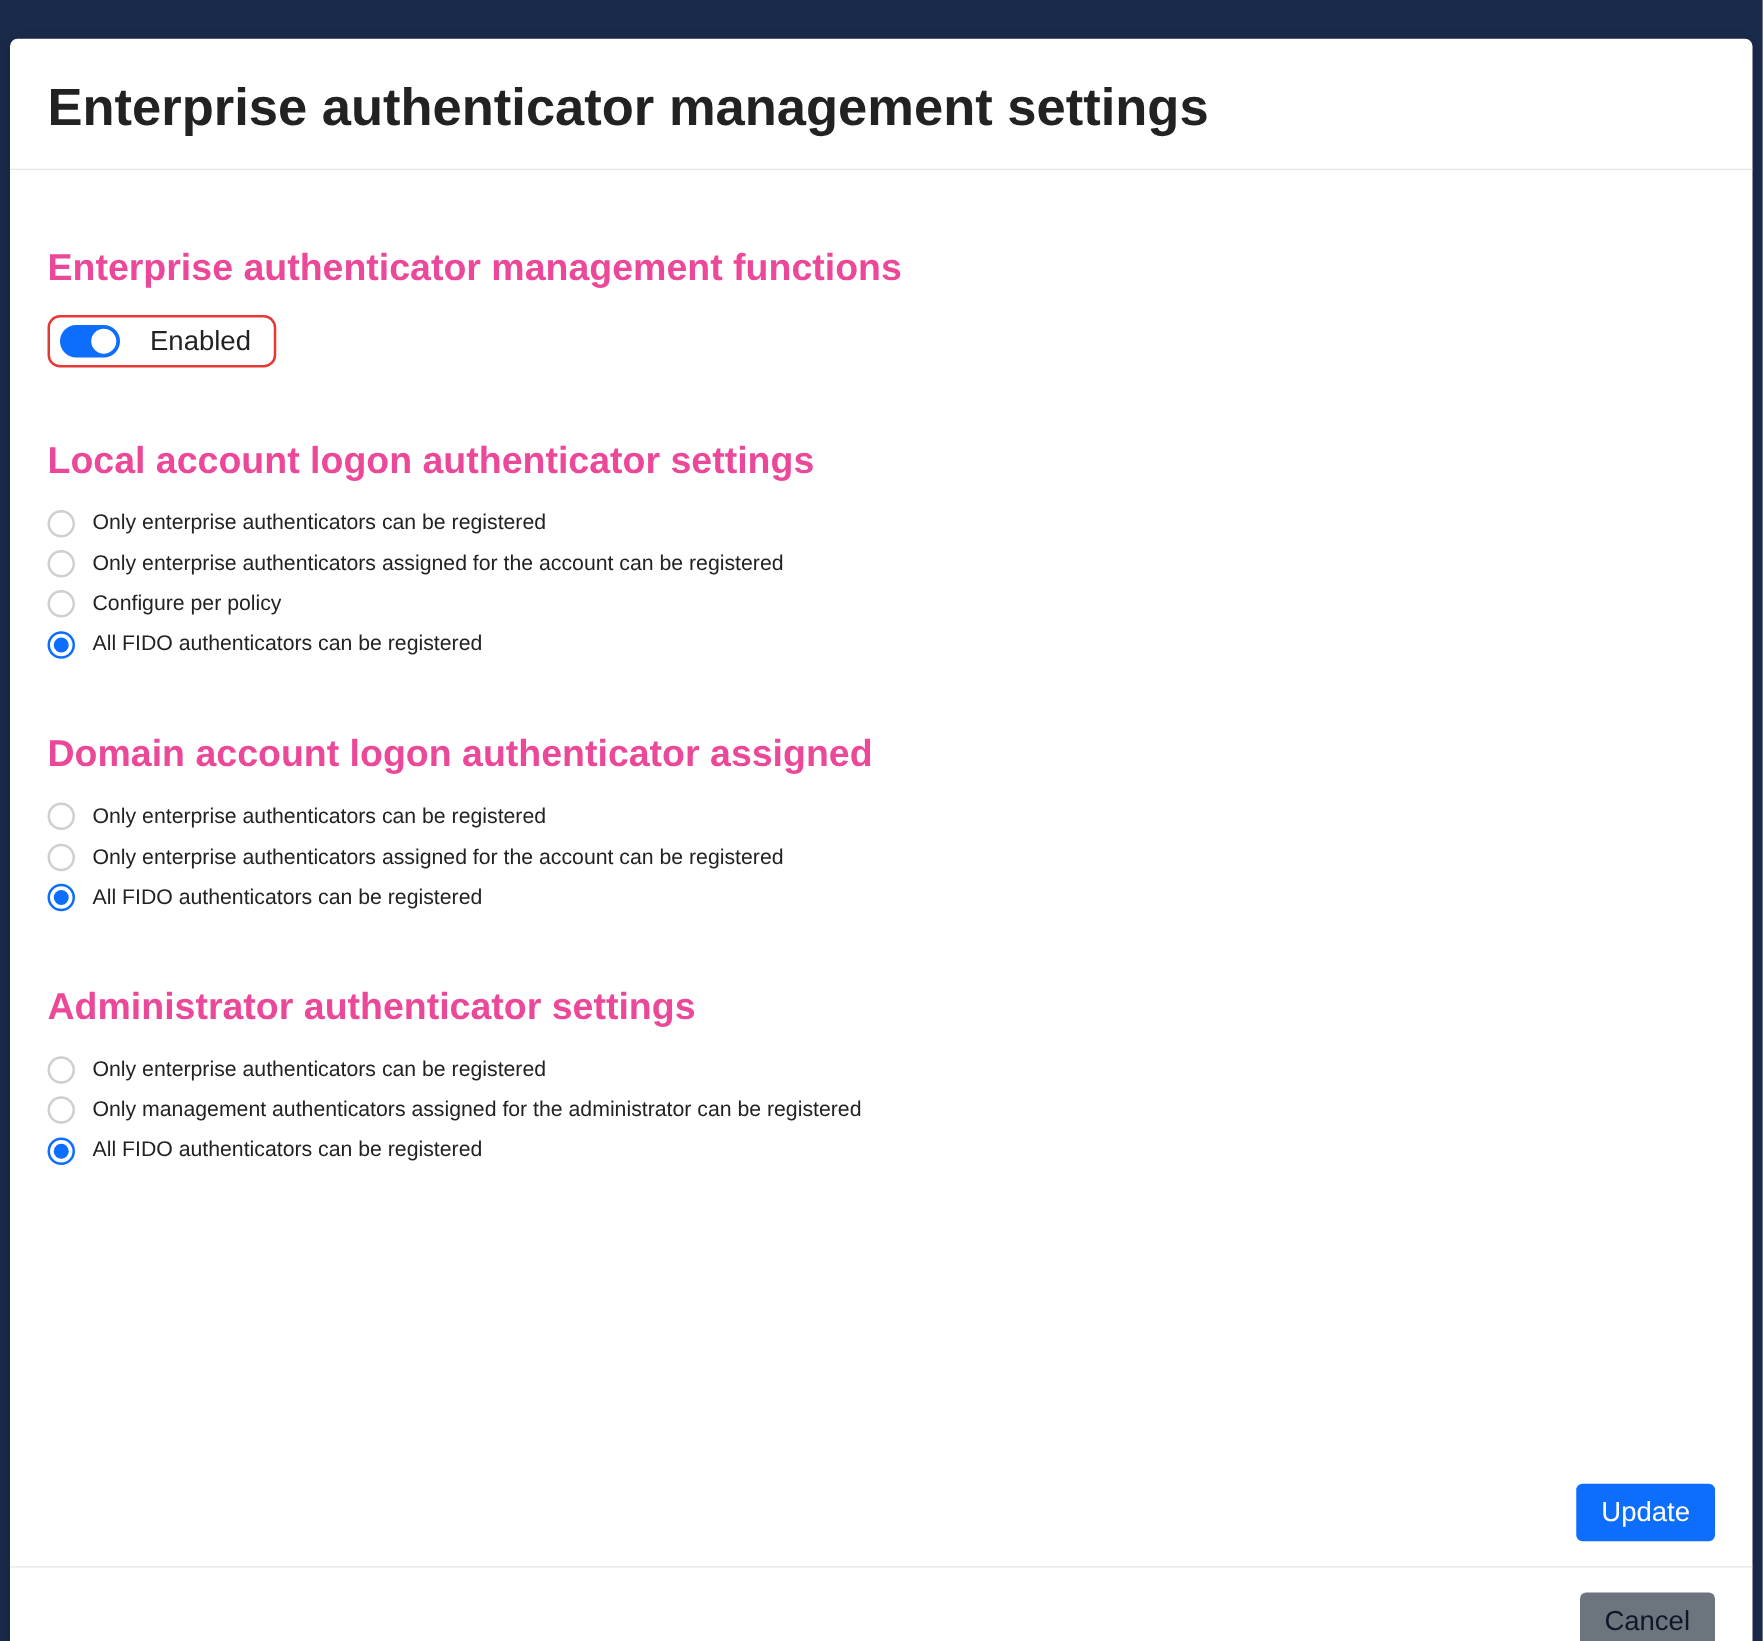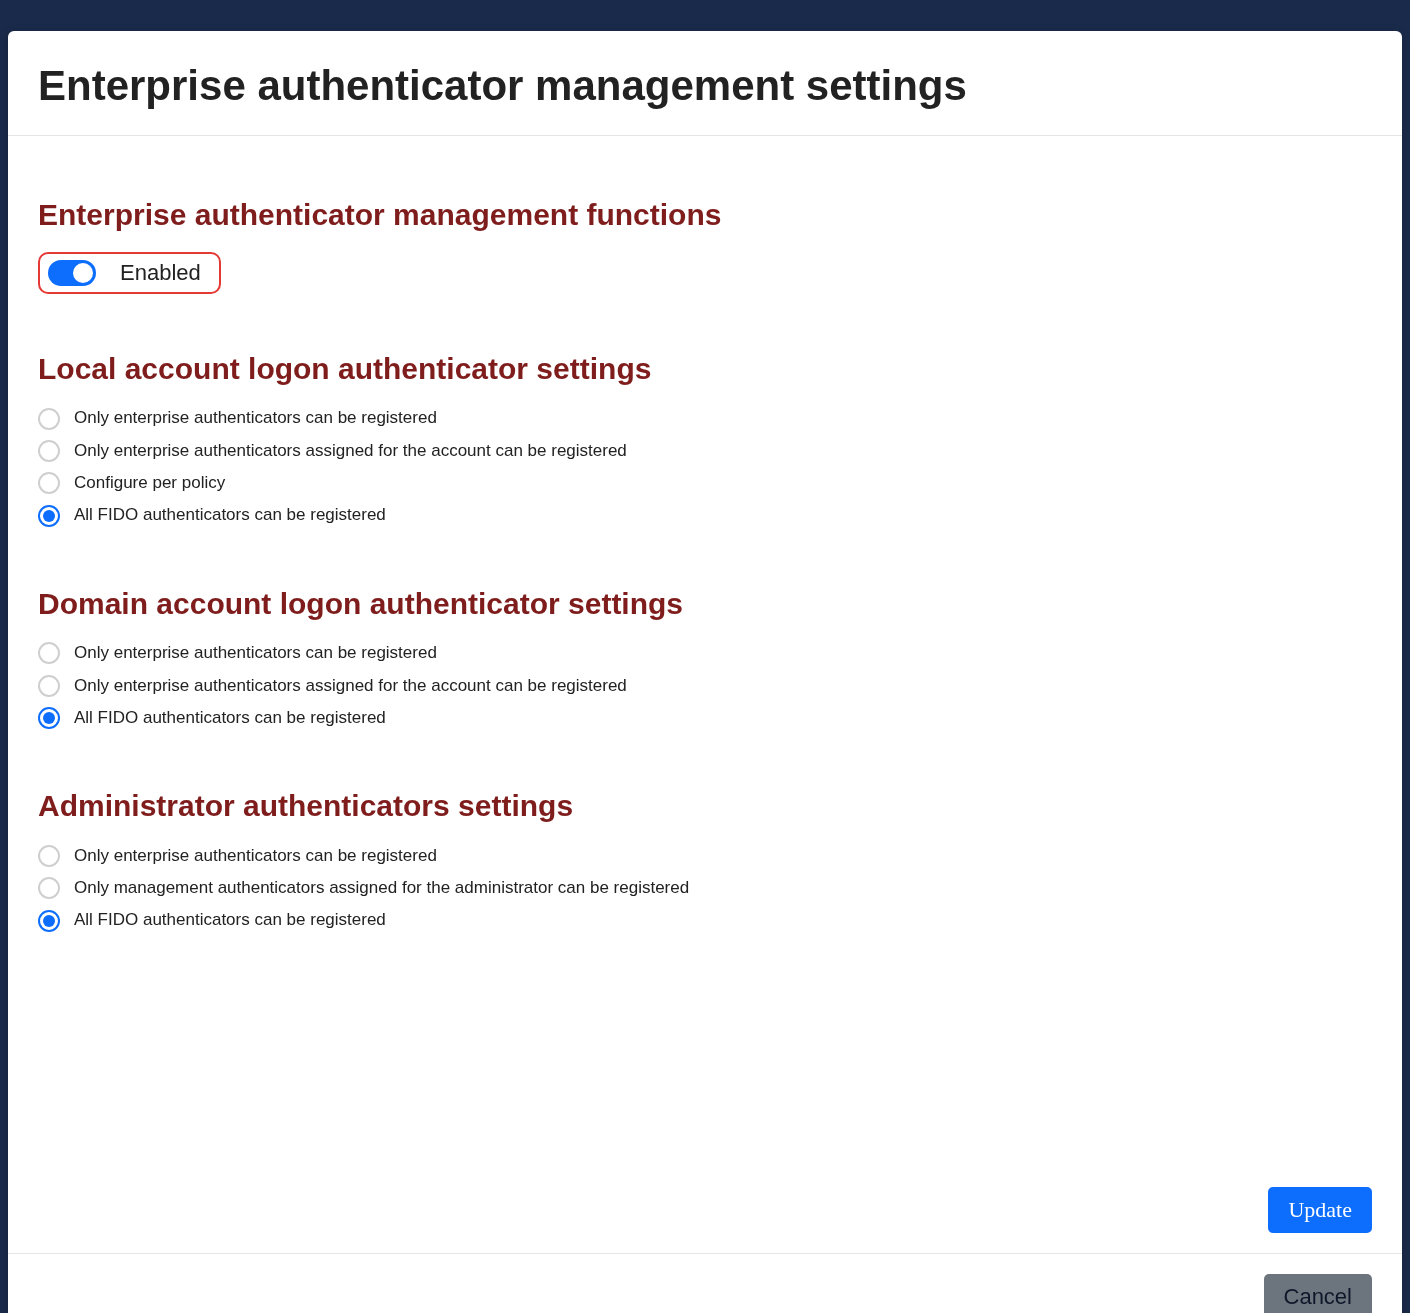--- a/index.html
+++ b/index.html
@@ -43,21 +43,21 @@
       line-height: 1.2;
     }
     .modal-body {
       padding: 60px 30px 30px 30px;
       flex: 1;
       overflow: auto;
     }
     .section-heading {
       font-size: 30px;
       font-weight: 700;
-      color: #7f1d1d;
+      color: #ec4899;
       margin: 0 0 18px 0;
       line-height: 1.25;
     }
     .toggle-highlight {
       display: inline-flex;
       align-items: center;
       gap: 24px;
       padding: 6px 18px 6px 8px;
       border: 2.5px solid #e53935;
       border-radius: 10px;
@@ -137,21 +137,20 @@
       font-size: 22px;
       padding: 10px 20px;
       border: none;
       border-radius: 5px;
       cursor: pointer;
       font-family: inherit;
     }
     .btn-primary {
       background: #0d6efd;
       color: #fff;
-      font-family: Liberation Serif, serif;
     }
     .btn-secondary {
       background: #6c757d;
       color: #0f172a;
     }
   </style>
 </head>
 <body>
 
 <div class="modal-backdrop">
@@ -185,37 +184,37 @@
           <div class="radio"></div>
           <span class="radio-label">Configure per policy</span>
         </div>
         <div class="radio-row">
           <div class="radio selected"></div>
           <span class="radio-label">All FIDO authenticators can be registered</span>
         </div>
       </div>
 
       <div class="section">
-        <h2 class="section-heading">Domain account logon authenticator settings</h2>
+        <h2 class="section-heading">Domain account logon authenticator assigned</h2>
         <div class="radio-row">
           <div class="radio"></div>
           <span class="radio-label">Only enterprise authenticators can be registered</span>
         </div>
         <div class="radio-row">
           <div class="radio"></div>
           <span class="radio-label">Only enterprise authenticators assigned for the account can be registered</span>
         </div>
         <div class="radio-row">
           <div class="radio selected"></div>
           <span class="radio-label">All FIDO authenticators can be registered</span>
         </div>
       </div>
 
       <div class="section">
-        <h2 class="section-heading">Administrator authenticators settings</h2>
+        <h2 class="section-heading">Administrator authenticator settings</h2>
         <div class="radio-row">
           <div class="radio"></div>
           <span class="radio-label">Only enterprise authenticators can be registered</span>
         </div>
         <div class="radio-row">
           <div class="radio"></div>
           <span class="radio-label">Only management authenticators assigned for the administrator can be registered</span>
         </div>
         <div class="radio-row">
           <div class="radio selected"></div>

